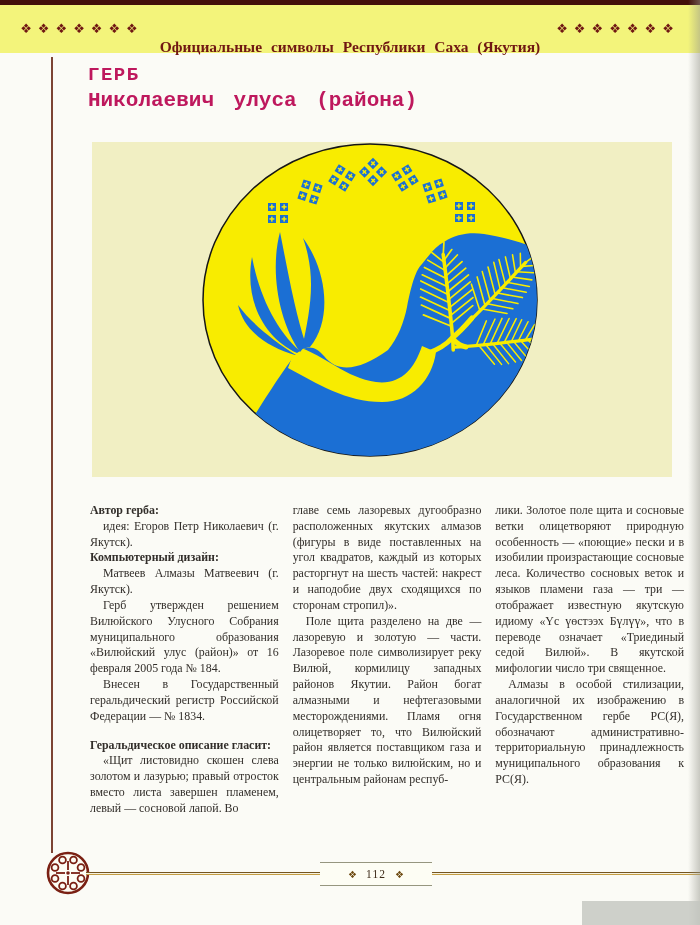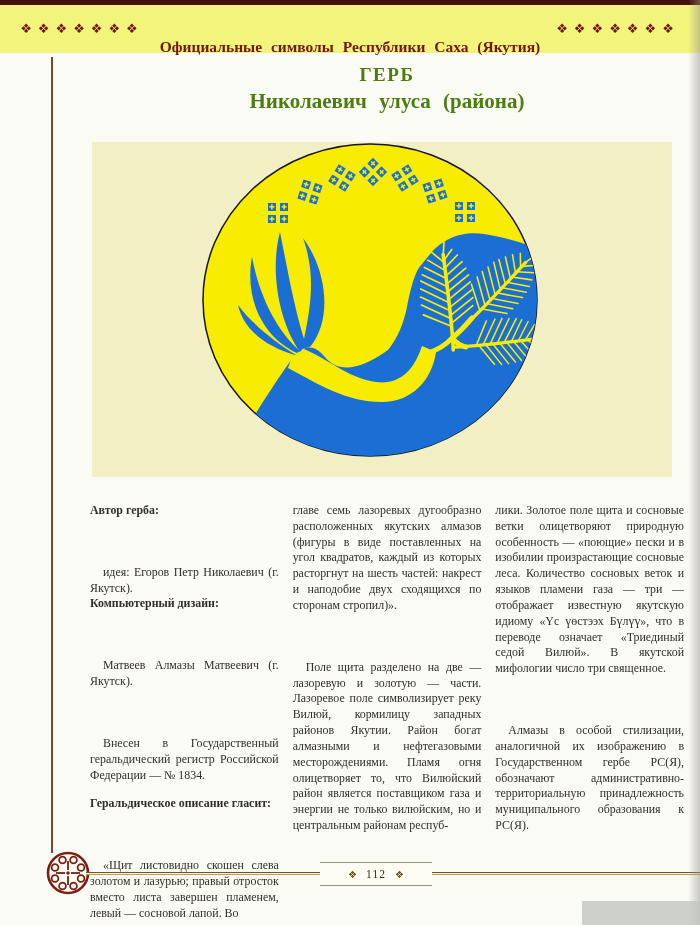--- a/index.html
+++ b/index.html
@@ -4,29 +4,29 @@
 <style>
   html,body{margin:0;padding:0;background:#e9e9e4;}
   .page{position:relative;width:700px;height:925px;background:#fbfbf6;overflow:hidden;
         font-family:"Liberation Serif","DejaVu Serif",serif;}
   .topedge{position:absolute;top:0;left:0;width:100%;height:5px;background:#43100a;}
   .band{position:absolute;top:5px;left:0;width:100%;height:48px;background:var(--band);
         display:flex;align-items:center;justify-content:center;gap:16px;}
   .band .orn{color:var(--maroon);font-size:13px;letter-spacing:6px;white-space:nowrap;}
   .band .btitle{color:var(--maroon);font-weight:bold;font-size:15.5px;word-spacing:5px;white-space:nowrap;margin-top:36px;}
   .vline{position:absolute;left:51px;top:57px;width:2px;height:796px;background:#7c4434;}
-  .titleblock{position:absolute;top:64px;left:88px;width:598px;text-align:center;color:#4d7c0f;}
+  .titleblock{position:absolute;top:64px;left:88px;width:598px;color:#be185d;font-family:Liberation Mono, monospace;}
   .titleblock .t1{font-weight:bold;font-size:19px;letter-spacing:1.5px;margin:0;}
   .titleblock .t2{font-weight:bold;font-size:21px;word-spacing:7px;margin:3px 0 0 0;}
   .panel{position:absolute;left:92px;top:142px;width:580px;height:335px;background:var(--panel);}
   .cols{position:absolute;left:90px;top:503px;width:594px;display:flex;gap:14px;font-family:Liberation Serif, serif;}
   .col{width:189px;font-size:11.9px;line-height:1.33;text-align:justify;color:#322e2a;
        hyphens:auto;-webkit-hyphens:auto;}
   .col p{margin:0;}
-  .col p.body{text-indent:13px;margin-top:46px;}
+  .col p.body{text-indent:13px;}
   .col p.plain{text-indent:0;}
   .col p.heading{font-weight:bold;text-indent:0;}
   .col p.gap{margin-top:13px;}
   .rule{position:absolute;left:86px;top:872px;width:614px;height:3px;
         background:linear-gradient(#745420 0 1.2px,#f6f2df 1.2px 1.8px,#c49d45 1.8px 3px);}
   .pagebox{position:absolute;left:320px;top:862px;width:112px;height:22px;background:#fdfdf4;
         border-top:1px solid #96967f;border-bottom:1px solid #96967f;
         display:flex;align-items:center;justify-content:center;gap:9px;
         font-size:11.5px;color:#5a2a10;}
   .pagebox .pd{font-size:10px;color:#6d4a12;}
@@ -141,20 +141,21 @@
       </g>
     </svg>
   </div>
 
   <div class="cols">
     <div class="col" lang="ru">
         <p class="heading">Автор герба:</p>
         <p class="body">идея: Егоров Петр Николаевич (г. Якутск).</p>
         <p class="heading">Компьютерный дизайн:</p>
         <p class="body">Матвеев Алмазы Матвеевич (г. Якутск).</p>
+        <p class="body">Герб утвержден решением Вилюйского Улусного Собрания муниципального образования «Вилюйский улус (район)» от 16 февраля 2005 года № 184.</p>
         <p class="body">Внесен в Государственный геральдический регистр Российской Федерации — № 1834.</p>
         <p class="heading gap">Геральдическое описание гласит:</p>
         <p class="body">«Щит листовидно скошен слева золотом и лазурью; правый отросток вместо листа завершен пламенем, левый — сосновой лапой. Во</p>
       </div>
     <div class="col" lang="ru">
         <p class="plain">главе семь лазоревых дугообразно расположенных якутских алмазов (фигуры в виде поставленных на угол квадратов, каждый из которых расторгнут на шесть частей: накрест и наподобие двух сходящихся по сторонам стропил)».</p>
         <p class="body">Поле щита разделено на две — лазоревую и золотую — части. Лазоревое поле символизирует реку Вилюй, кормилицу западных районов Якутии. Район богат алмазными и нефтегазовыми месторождениями. Пламя огня олицетворяет то, что Вилюйский район является поставщиком газа и энергии не только вилюйским, но и центральным районам респуб-</p>
       </div>
     <div class="col" lang="ru">
         <p class="plain">лики. Золотое поле щита и сосновые ветки олицетворяют природную особенность — «поющие» пески и в изобилии произрастающие сосновые леса. Количество сосновых веток и языков пламени газа — три — отображает известную якутскую идиому «Үс үөстээх Бүлүү», что в переводе означает «Триединый седой Вилюй». В якутской мифологии число три священное.</p>

